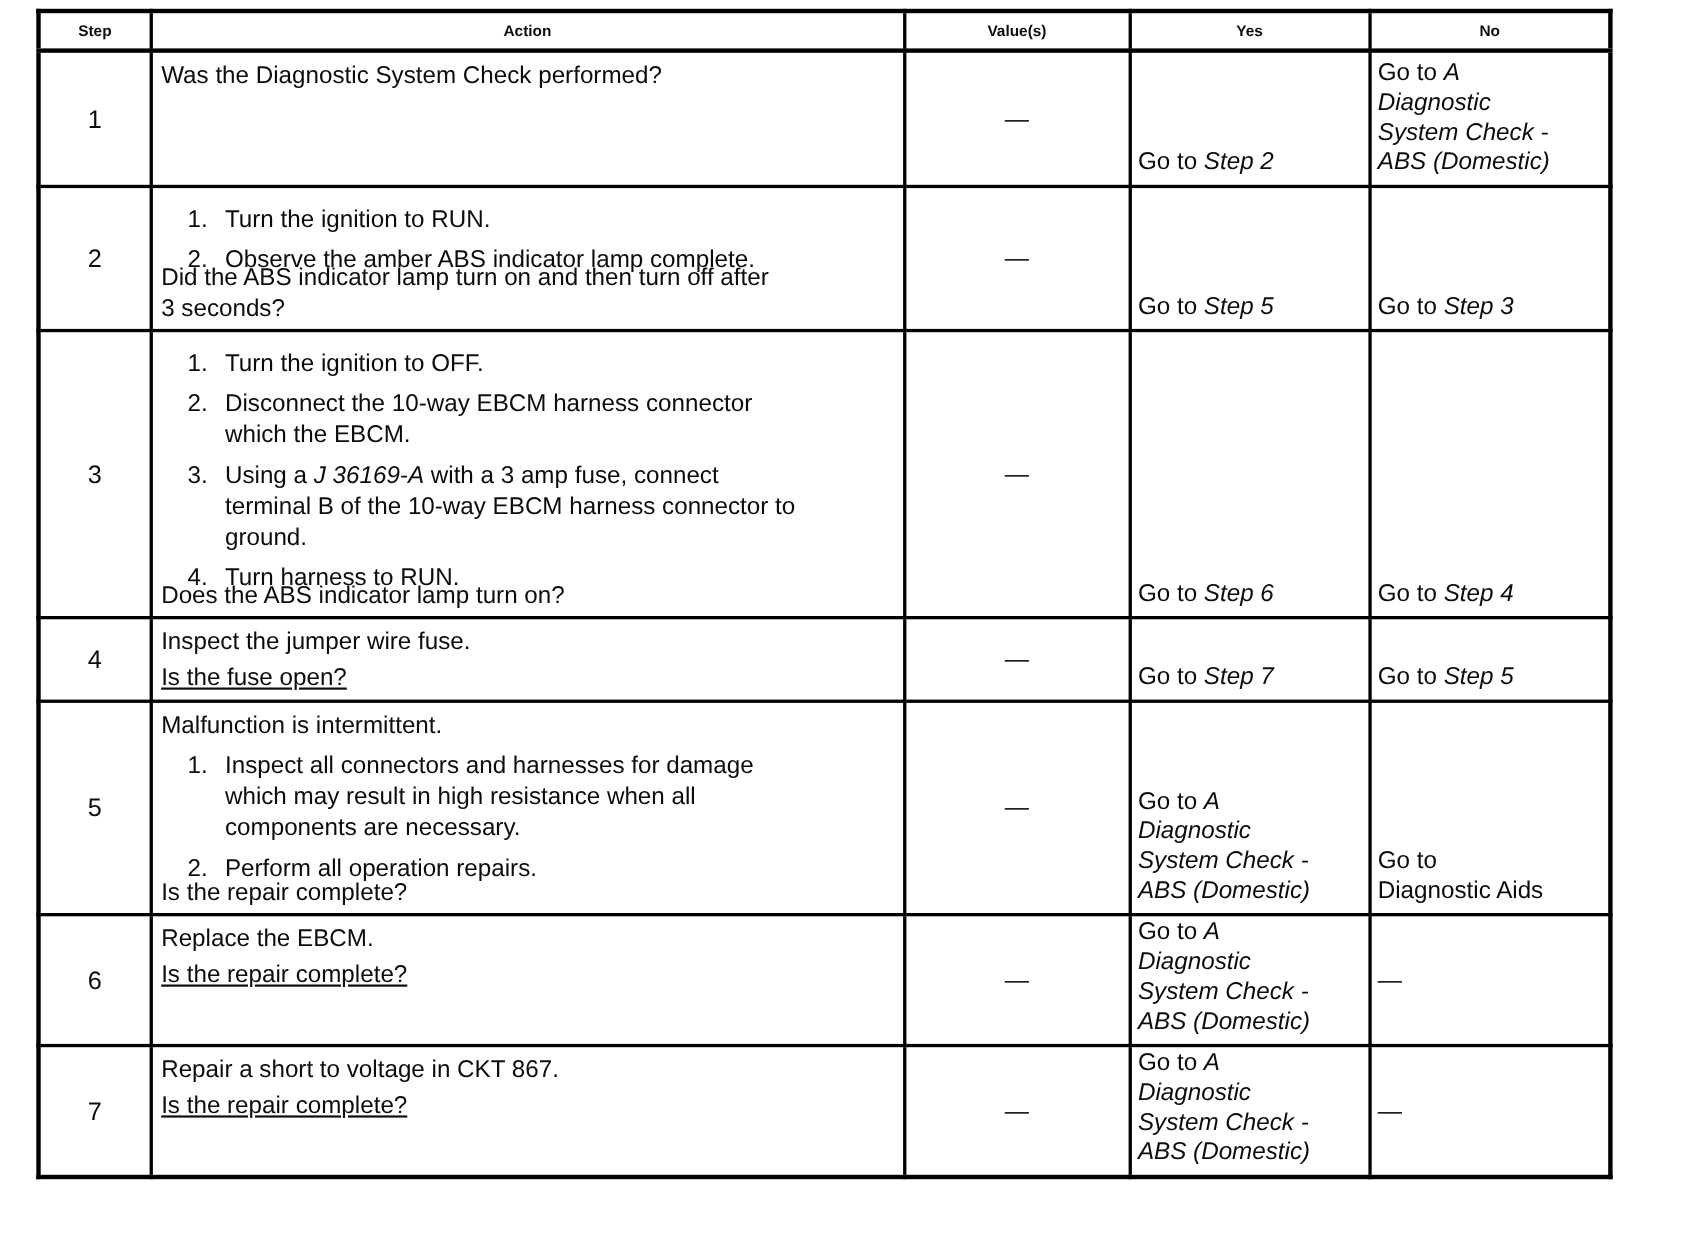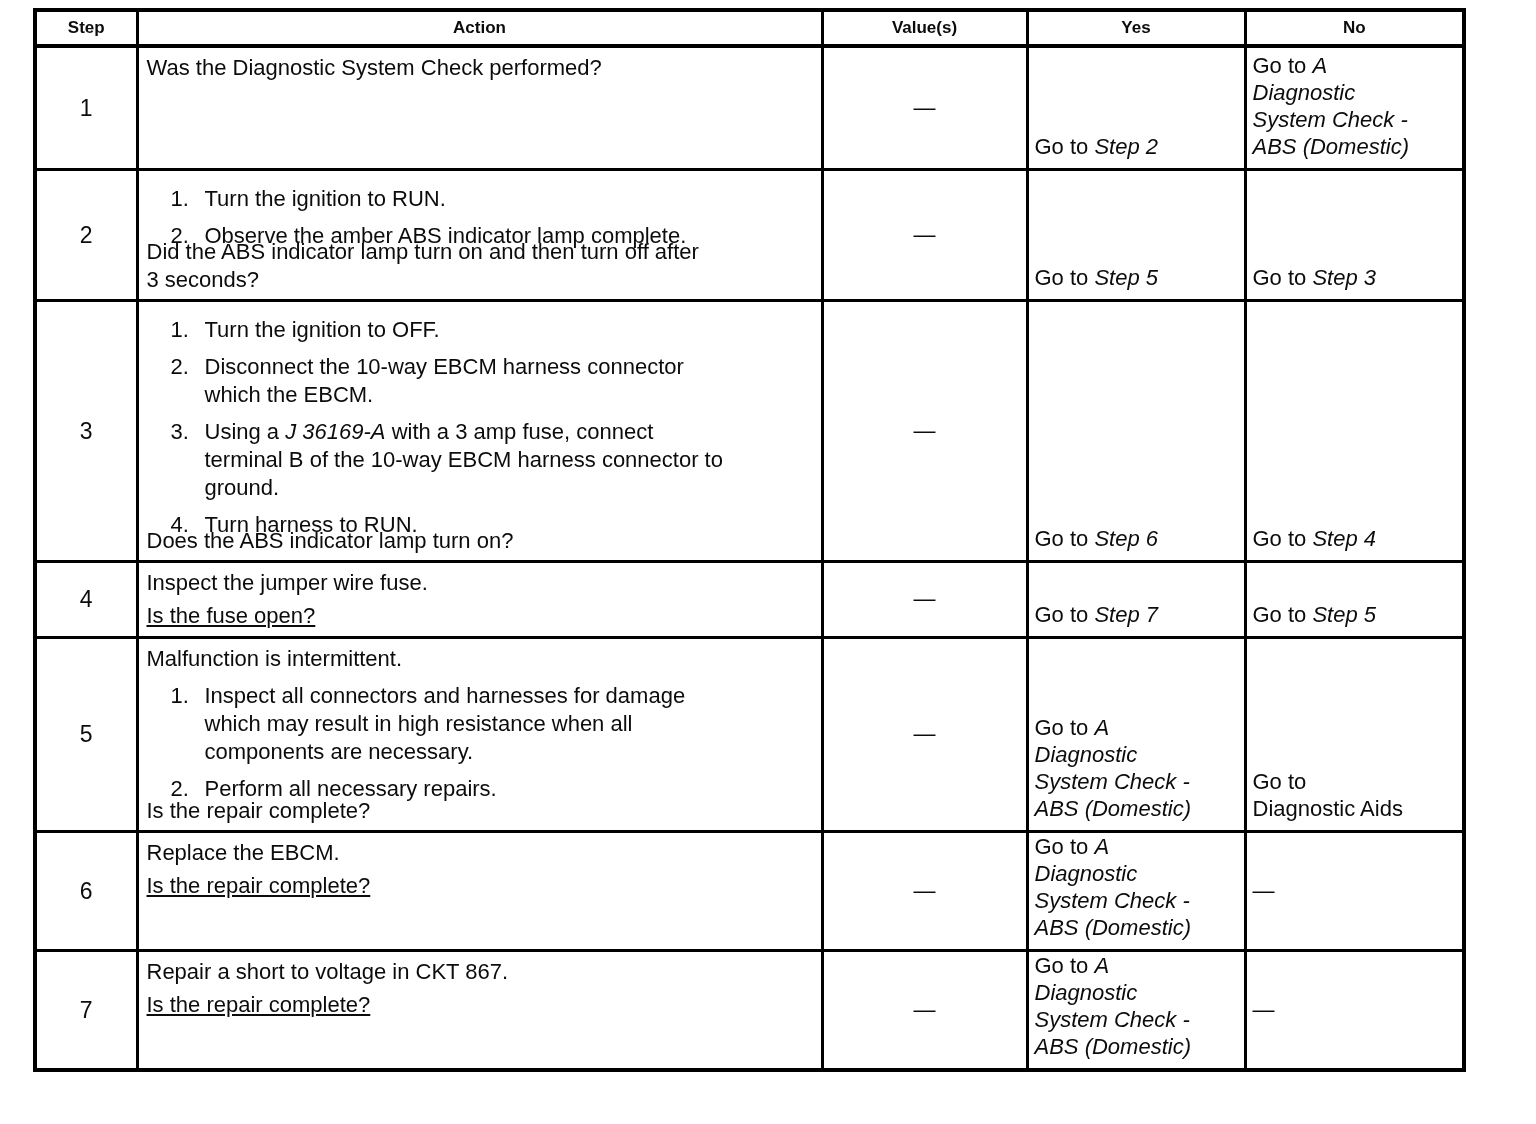--- a/index.html
+++ b/index.html
@@ -3,21 +3,21 @@
 <meta charset="utf-8">
 <style>
   html,body{margin:0;padding:0;background:#ffffff;}
   body{width:1536px;height:1124px;font-family:"Liberation Sans",sans-serif;color:#0c0c0c;}
   .page{position:relative;width:1536px;height:1124px;background:#ffffff;overflow:hidden;}
   table.diag{position:absolute;left:33px;top:8px;border-collapse:collapse;table-layout:fixed;
              border:4px solid #000;}
   col.c-step{width:102px;} col.c-action{width:685px;} col.c-value{width:205px;}
   col.c-yes{width:218px;} col.c-no{width:219px;}
   th,td{border:3px solid #000;overflow:hidden;}
-  th{font-size:17px;font-weight:bold;text-align:center;padding:3px 4px;}
+  th{font-size:14px;font-weight:bold;text-align:center;padding:3px 4px;}
   thead tr{height:36px;border-bottom:4px solid #000;}
   td{font-size:22px;line-height:28px;padding:0;}
   tr.r0{height:123px;} tr.r1{height:131px;} tr.r2{height:261px;} tr.r3{height:75px;}
   tr.r4{height:194px;} tr.r5{height:118px;} tr.r6{height:118px;}
   td.step-cell{text-align:center;vertical-align:middle;font-size:23px;}
   td.action-cell{vertical-align:top;position:relative;padding:5px 12px 6px 8px;}
   .lead{margin-top:1px;}
   .item{display:flex;margin-top:9px;padding-left:24px;}
   .num{width:34px;flex:none;}
   .itxt{flex:1;}
@@ -164,21 +164,21 @@
           <span class="num">1.</span>
           <div class="itxt">
             <div>Inspect all connectors and harnesses for damage</div>
             <div>which may result in high resistance when all</div>
             <div>components are necessary.</div>
           </div>
         </div>
         <div class="item">
           <span class="num">2.</span>
           <div class="itxt">
-                <div>Perform all necessary repairs.</div>
+                <div>Perform all operation repairs.</div>
               </div>
         </div>
         <div class="q-abs">
           <div>Is the repair complete?</div>
         </div>
       </td>
       <td class="value-cell"><span class="dash">—</span></td>
       <td class="yn">
         <div><span>Go to </span><span class="it">A</span></div>
         <div><span class="it">Diagnostic</span></div>

